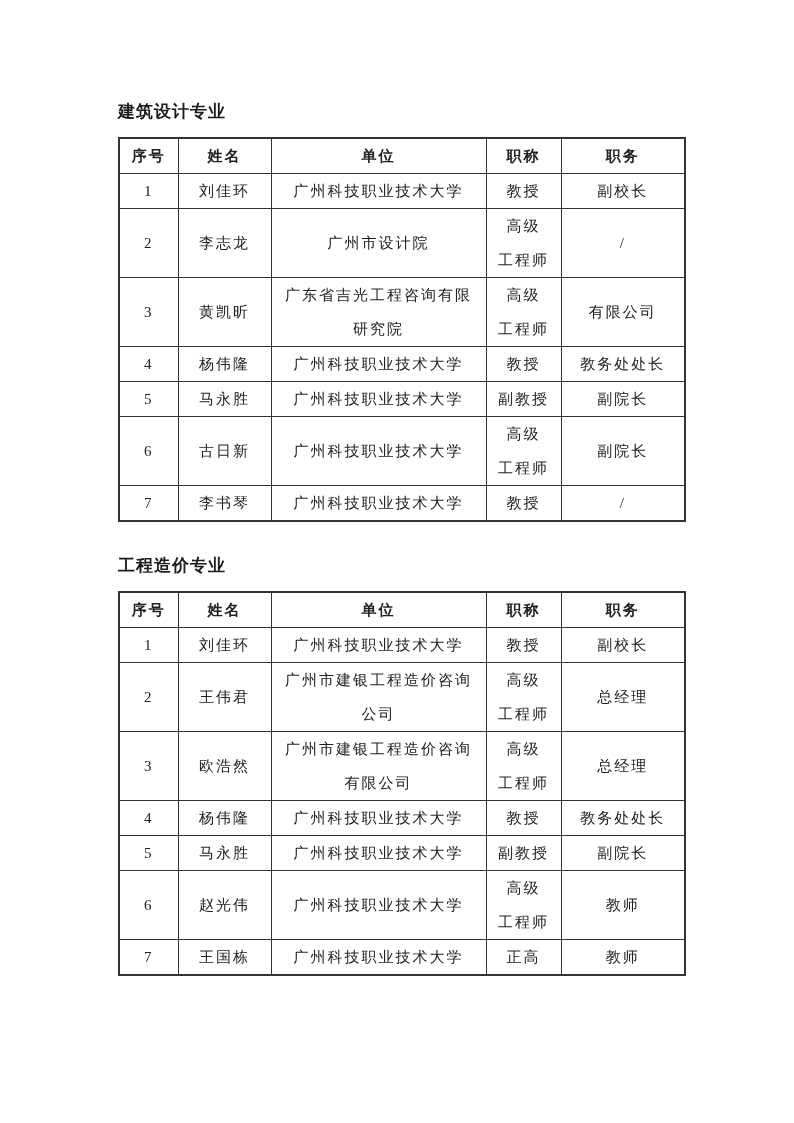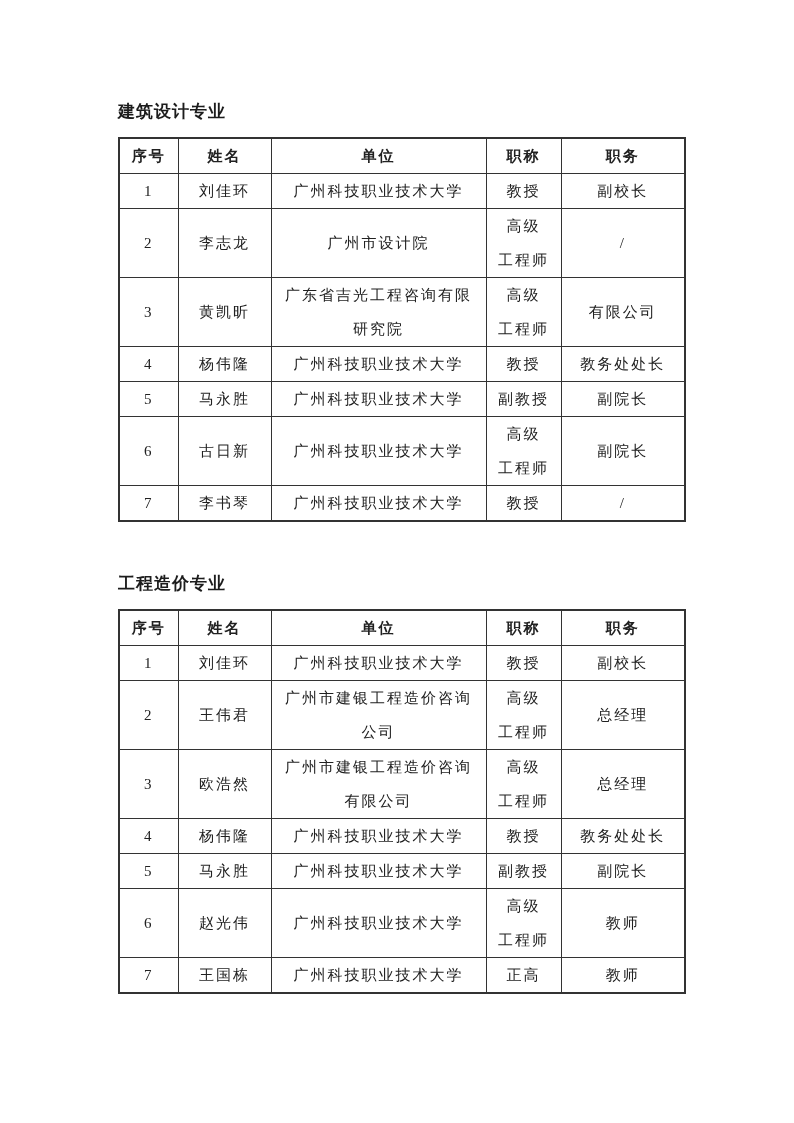--- a/index.html
+++ b/index.html
@@ -32,21 +32,21 @@
   .section-heading {
     font-family: "Liberation Sans", "DejaVu Sans", sans-serif;
     font-size: 17px;
     font-weight: bold;
     color: #1c1c1c;
     letter-spacing: 1px;
     line-height: 24px;
     margin: 0 0 13px 0;
   }
   .section-heading.second {
-    margin-top: 50px;
+    margin-top: 32px;
   }
   table.roster {
     width: 566px;
     table-layout: fixed;
     border-collapse: collapse;
     border: 2px solid var(--border-color);
     padding-left: 16px;
   }
   table.roster th,
   table.roster td {

